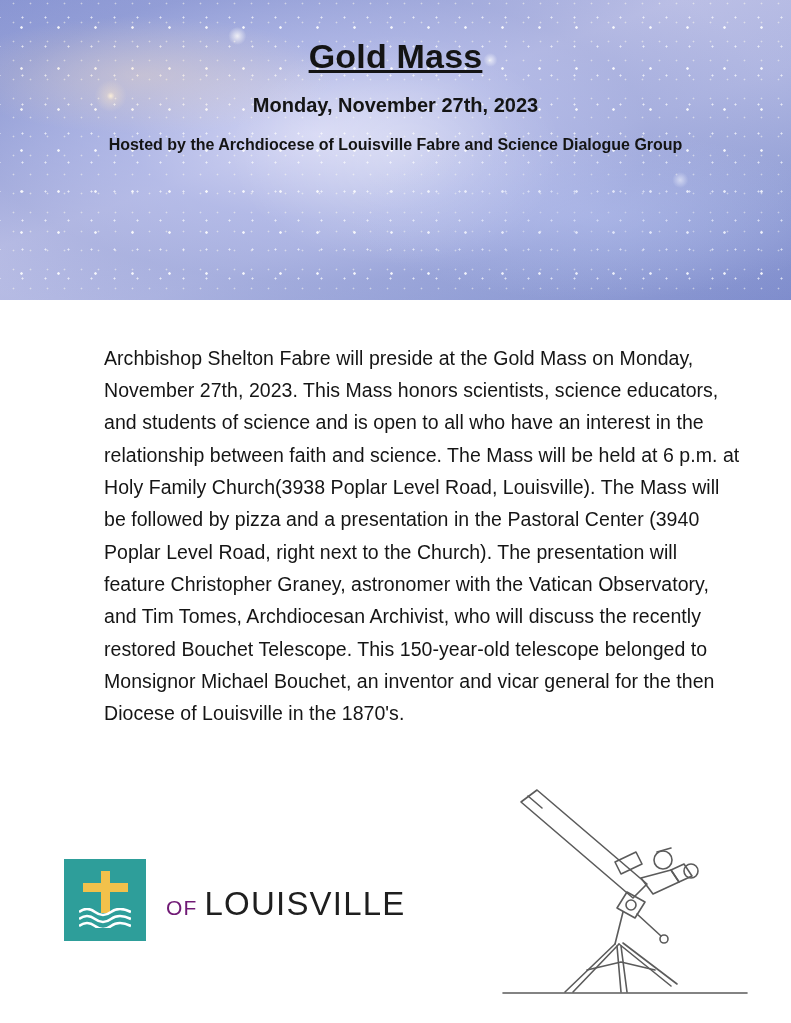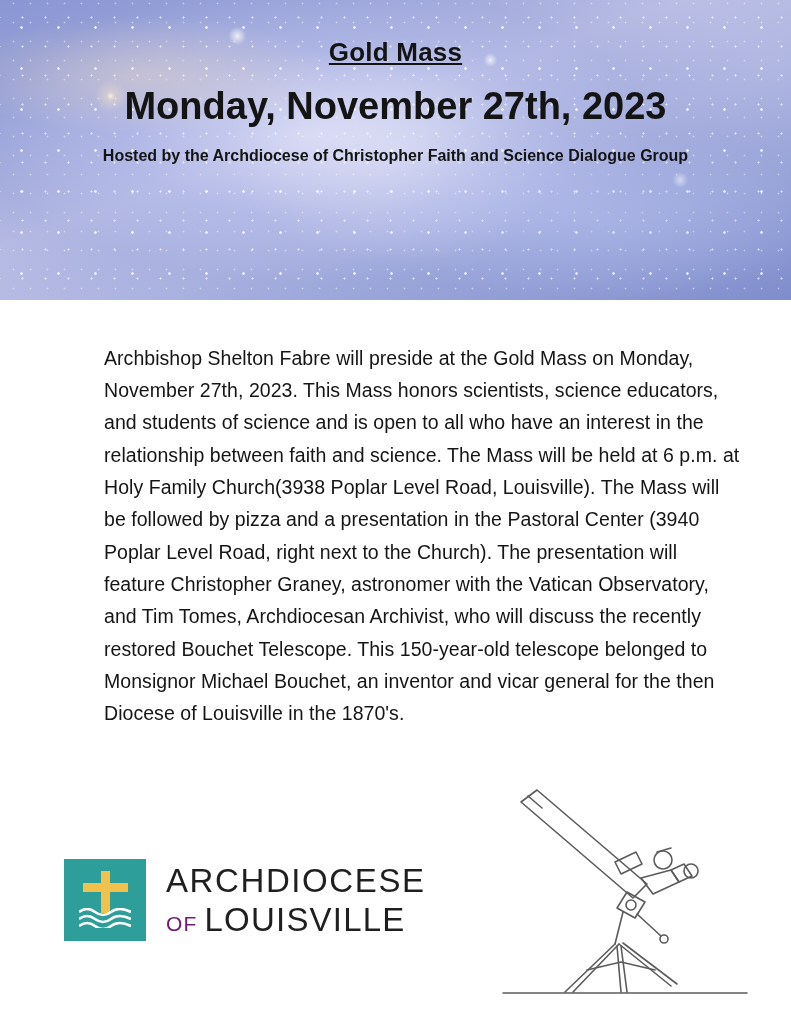--- a/index.html
+++ b/index.html
@@ -52,28 +52,28 @@
       radial-gradient(ellipse 30% 55% at 50% 50%, rgba(255,255,255,0.30) 0%, rgba(255,255,255,0) 70%);
   }
   .hero-text {
     position: relative;
     z-index: 3;
     text-align: center;
     padding-top: 38px;
     color: #141414;
   }
   .hero-title {
-    font-size: 26px;
+    font-size: 34px;
     font-weight: 700;
     text-decoration: underline;
     letter-spacing: .2px;
     line-height: 1.1;
   }
   .hero-line {
-    font-size: 38px;
+    font-size: 20px;
     font-weight: 600;
     margin-top: 19px;
     line-height: 1.1;
   }
   .hero-line.small {
     font-size: 16px;
     font-weight: 700;
     margin-top: 20px;
   }
 
@@ -174,42 +174,41 @@
 </style>
 </head>
 <body>
 
 <div class="hero">
   <div class="stars"></div>
   <div class="nebula"></div>
   <div class="hero-text">
     <div class="hero-title">Gold Mass</div>
     <div class="hero-line">Monday, November 27th, 2023</div>
-    <div class="hero-line small">Hosted by the Archdiocese of Christopher Faith and Science Dialogue Group</div>
+    <div class="hero-line small">Hosted by the Archdiocese of Louisville Fabre and Science Dialogue Group</div>
   </div>
 </div>
 
 <div class="body-wrap">
   <p class="body-copy">Archbishop Shelton Fabre will preside at the Gold Mass on Monday, November 27th, 2023. This Mass honors scientists, science educators, and students of science and is open to all who have an interest in the relationship between faith and science. The Mass will be held at 6 p.m. at Holy Family Church(3938 Poplar Level Road, Louisville). The Mass will be followed by pizza and a presentation in the Pastoral Center (3940 Poplar Level Road, right next to the Church). The presentation will feature Christopher Graney, astronomer with the Vatican Observatory, and Tim Tomes, Archdiocesan Archivist, who will discuss the recently restored Bouchet Telescope. This 150-year-old telescope belonged to Monsignor Michael Bouchet, an inventor and vicar general for the then Diocese of Louisville in the 1870's.</p>
 </div>
 
 <div class="footer">
 
   <div class="logo-block">
     <div class="logo-mark">
       <div class="cross-v"></div>
       <div class="cross-h"></div>
       <svg class="waves" viewBox="0 0 52 20">
         <path d="M0 4 Q 8 -2 16 4 T 32 4 T 52 4" fill="none" stroke="#ffffff" stroke-width="2.6"></path>
         <path d="M0 11 Q 8 5 16 11 T 32 11 T 52 11" fill="none" stroke="#ffffff" stroke-width="2.6"></path>
         <path d="M0 18 Q 8 12 16 18 T 32 18 T 52 18" fill="none" stroke="#ffffff" stroke-width="2.6"></path>
       </svg>
     </div>
     <div class="logo-words">
-      <div class="l1">ARCHDIOCESE</div>
       <div class="l2">
         <span class="of">OF</span>
         <span class="city">LOUISVILLE</span>
       </div>
     </div>
   </div>
 
   <svg class="telescope" viewBox="0 0 260 215">
     <g fill="none" stroke="#5b5b5b" stroke-width="1.6" stroke-linejoin="round" stroke-linecap="round">
 

